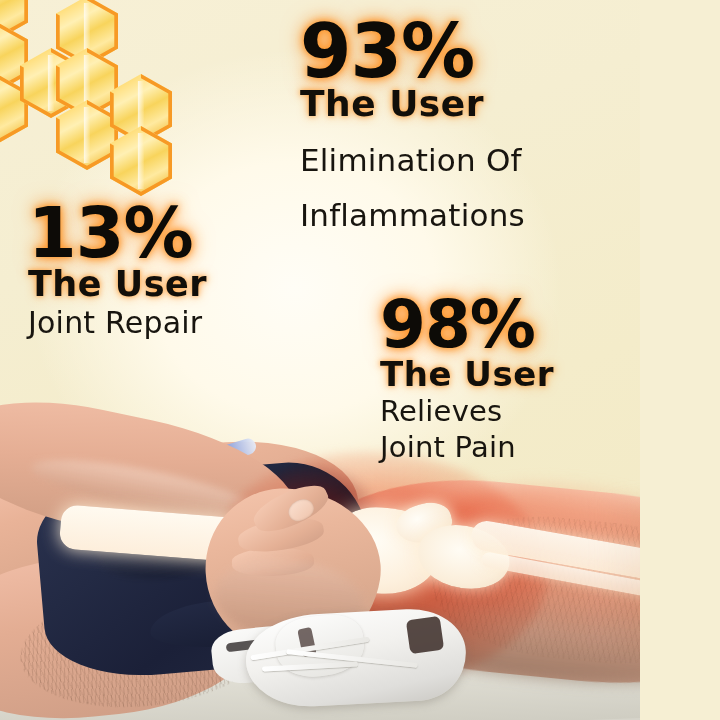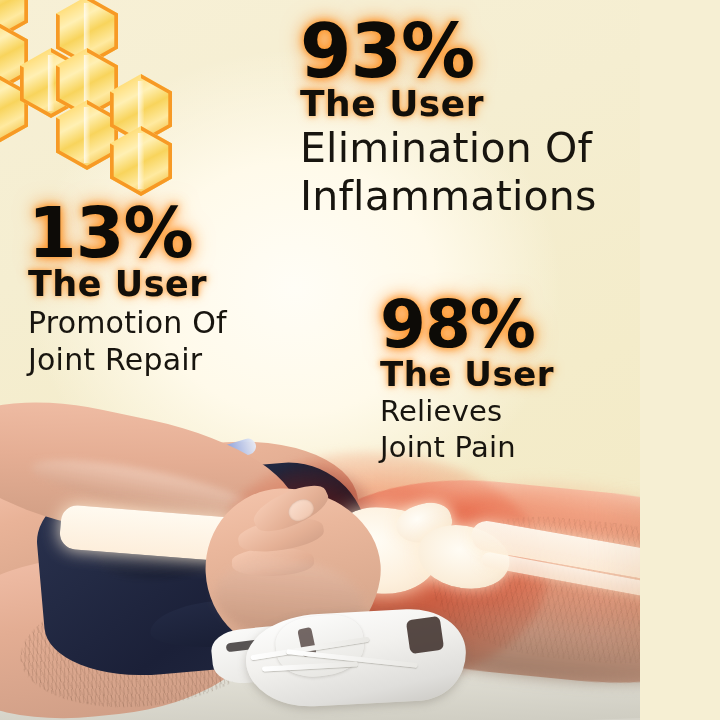--- a/index.html
+++ b/index.html
@@ -302,21 +302,21 @@
       0 0 5px rgba(255,155,50,.85),
       0 0 11px rgba(255,140,30,.6);
   }
   .desc{
     font-weight:400;color:#18150f;line-height:1.14;letter-spacing:.2px;
   }
 
   #b93{left:300px;top:14px;}
   #b93 .pct{font-size:74px;}
   #b93 .user{font-size:36px;margin-top:-2px;}
-  #b93 .desc{font-size:41px;margin-top:2px;}
+  #b93 .desc{font-size:31px;margin-top:20px;}
 
   #b95{left:28px;top:198px;}
   #b95 .pct{font-size:70px;}
   #b95 .user{font-size:35px;margin-top:-1px;}
   #b95 .desc{font-size:30px;margin-top:3px;}
 
   #b98{left:380px;top:292px;}
   #b98 .pct{font-size:66px;}
   #b98 .user{font-size:34px;margin-top:-1px;}
   #b98 .desc{font-size:29px;margin-top:3px;}
@@ -401,21 +401,20 @@
   <div class="block" id="b93">
     <div class="pct">93%</div>
     <div class="user">The User</div>
     <div class="desc">Elimination Of</div>
     <div class="desc">Inflammations</div>
   </div>
 
   <div class="block" id="b95">
     <div class="pct">13%</div>
     <div class="user">The User</div>
-    <div class="desc">Promotion Of</div>
     <div class="desc">Joint Repair</div>
   </div>
 
   <div class="block" id="b98">
     <div class="pct">98%</div>
     <div class="user">The User</div>
     <div class="desc">Relieves</div>
     <div class="desc">Joint Pain</div>
   </div>
 

